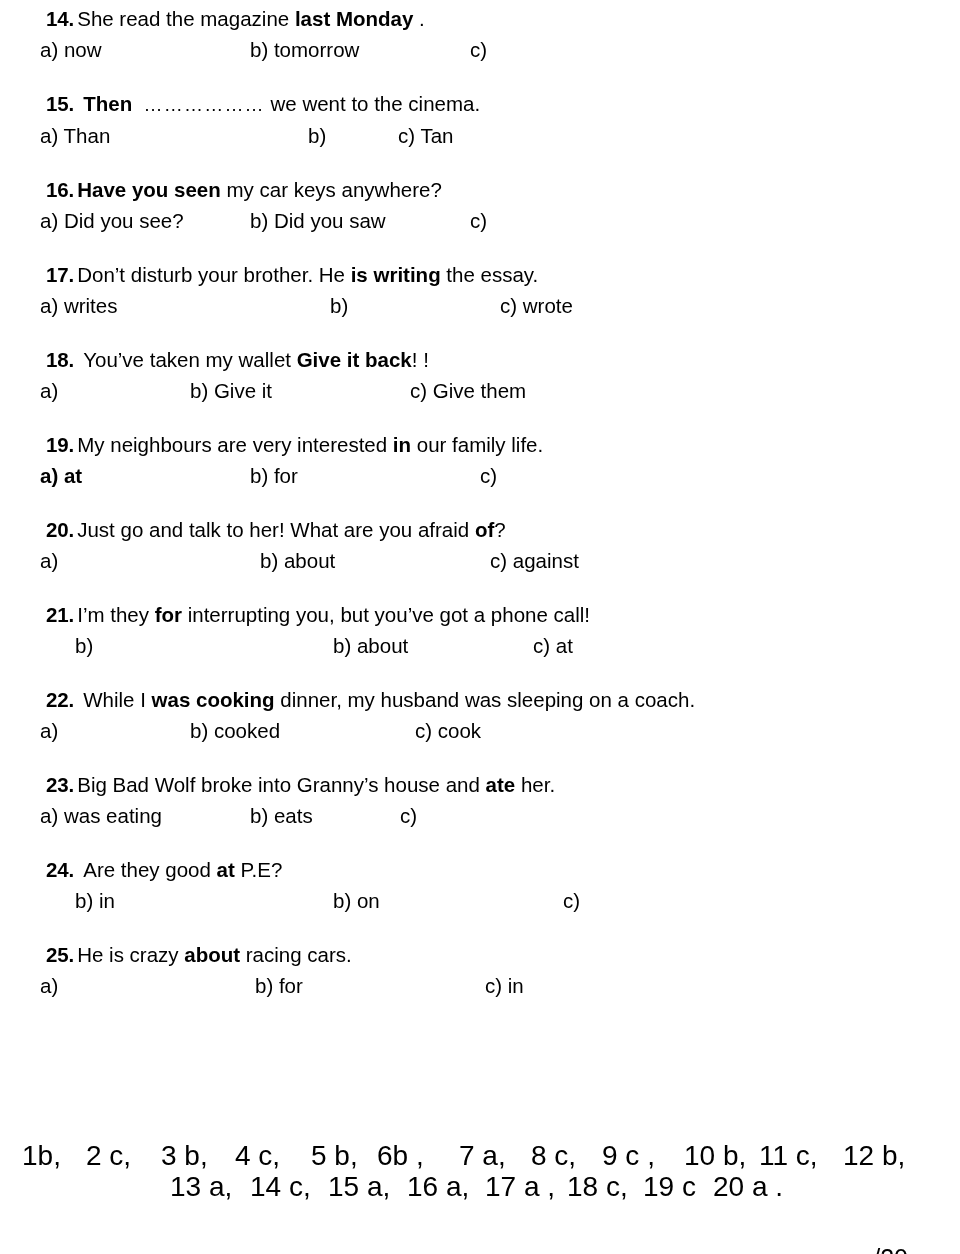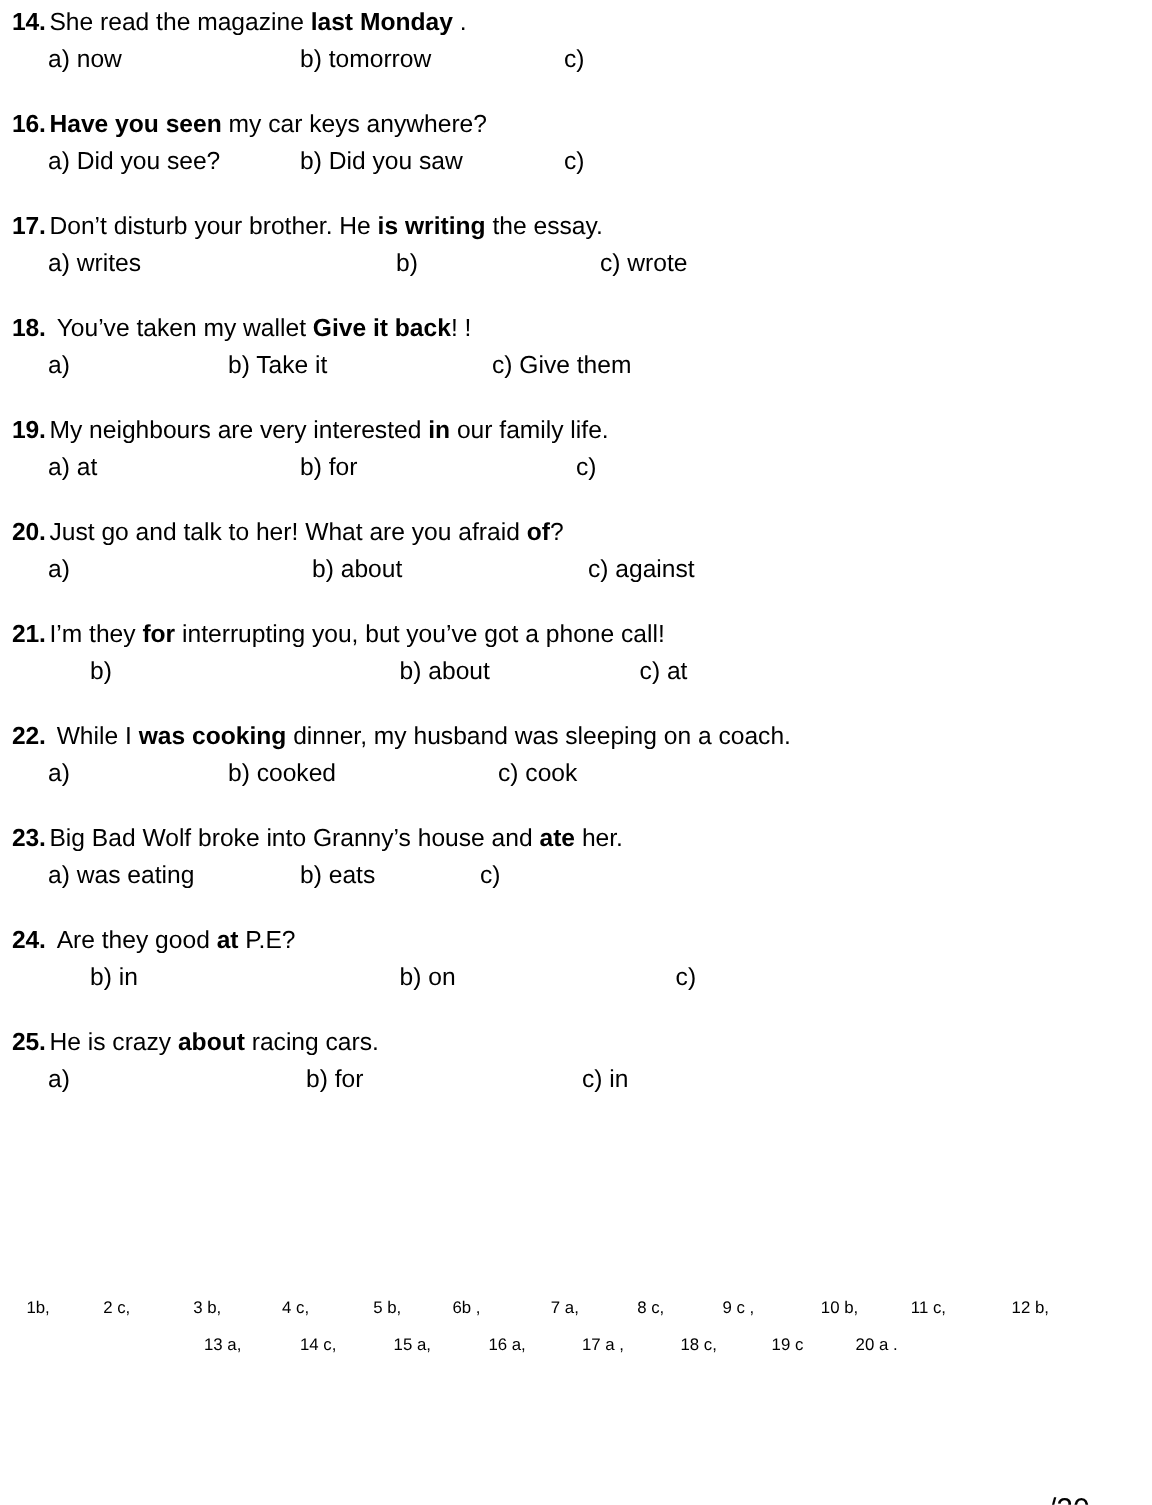--- a/index.html
+++ b/index.html
@@ -40,20 +40,21 @@
   .prompt {
     display: block;
     font-size: 20.5px;
     line-height: 30px;
     white-space: nowrap;
     padding-left: 10px;
   }
   .qnum {
     font-weight: bold;
     letter-spacing: -0.1px;
+    margin-left: 36px;
   }
   .qnum-gap-sm { margin-right: 3px; }
   .qnum-gap-lg { margin-right: 9px; }
 
   .prompt-text { }
 
   .hl {
     color: #000000;
     font-weight: bold;
   }
@@ -73,22 +74,22 @@
   .opt {
     display: inline-block;
     vertical-align: top;
   }
 
   
   .answer-key {
     position: absolute;
     left: 0;
     right: 0;
-    top: 1074px;
-    font-size: 14px;
+    top: 1140px;
+    font-size: 28px;
     line-height: 31px;
     white-space: nowrap;
   }
   .ak-row { display: block; }
   .ak-row-1 { padding-left: 22px; }
   .ak-row-2 { padding-left: 170px; }
   .ak-item {
     display: inline-block;
     vertical-align: top;
   }
@@ -107,34 +108,38 @@
 <body>
 
 <div class="page">
 
   <div class="quiz">
       <div class="question-block">
         <div class="prompt"><span class="qnum qnum-gap-sm">14.</span><span class="prompt-text">She read the magazine </span><span class="hl">last Monday</span><span class="prompt-text"> .</span></div>
         <div class="options"><span class="opt" style="margin-left: 40px; min-width: 210px;">a) now</span><span class="opt" style="min-width: 220px;">b) tomorrow</span><span class="opt" style="min-width: 120px;">c)</span></div>
       </div>
       <div class="question-block">
+        <div class="prompt"><span class="qnum qnum-gap-lg">15.</span><span class="hl">Then</span><span>&nbsp;&nbsp;</span><span class="dots">………………</span><span class="prompt-text"> we went to the cinema.</span></div>
+        <div class="options"><span class="opt" style="margin-left: 40px; min-width: 268px;">a) Than</span><span class="opt" style="min-width: 90px;">b)</span><span class="opt" style="min-width: 120px;">c) Tan</span></div>
+      </div>
+      <div class="question-block">
         <div class="prompt"><span class="qnum qnum-gap-sm">16.</span><span class="hl">Have you seen</span><span class="prompt-text"> my car keys anywhere?</span></div>
         <div class="options"><span class="opt" style="margin-left: 40px; min-width: 210px;">a) Did you see?</span><span class="opt" style="min-width: 220px;">b) Did you saw</span><span class="opt" style="min-width: 120px;">c)</span></div>
       </div>
       <div class="question-block">
         <div class="prompt"><span class="qnum qnum-gap-sm">17.</span><span class="prompt-text">Don’t disturb your brother. He </span><span class="hl">is writing</span><span class="prompt-text"> the essay.</span></div>
         <div class="options"><span class="opt" style="margin-left: 40px; min-width: 290px;">a) writes</span><span class="opt" style="min-width: 170px;">b)</span><span class="opt" style="min-width: 120px;">c) wrote</span></div>
       </div>
       <div class="question-block">
         <div class="prompt"><span class="qnum qnum-gap-lg">18.</span><span class="prompt-text">You’ve taken my wallet </span><span class="hl">Give it back</span><span class="prompt-text">! !</span></div>
-        <div class="options"><span class="opt" style="margin-left: 40px; min-width: 150px;">a)</span><span class="opt" style="min-width: 220px;">b) Take it</span><span class="opt" style="min-width: 150px;">c) Give them</span></div>
+        <div class="options"><span class="opt" style="margin-left: 40px; min-width: 150px;">a)</span><span class="opt" style="min-width: 220px;">b) Give it</span><span class="opt" style="min-width: 150px;">c) Give them</span></div>
       </div>
       <div class="question-block">
         <div class="prompt"><span class="qnum qnum-gap-sm">19.</span><span class="prompt-text">My neighbours are very interested </span><span class="hl">in</span><span class="prompt-text"> our family life.</span></div>
-        <div class="options"><span class="opt" style="margin-left: 40px; min-width: 210px;">a) at</span><span class="opt" style="min-width: 230px;">b) for</span><span class="opt" style="min-width: 120px;">c)</span></div>
+        <div class="options"><span class="opt" style="margin-left: 40px; min-width: 210px; font-weight: bold;">a) at</span><span class="opt" style="min-width: 230px;">b) for</span><span class="opt" style="min-width: 120px;">c)</span></div>
       </div>
       <div class="question-block">
         <div class="prompt"><span class="qnum qnum-gap-sm">20.</span><span class="prompt-text">Just go and talk to her! What are you afraid  </span><span class="hl">of</span><span class="prompt-text">?</span></div>
         <div class="options"><span class="opt" style="margin-left: 40px; min-width: 220px;">a)</span><span class="opt" style="min-width: 230px;">b) about</span><span class="opt" style="min-width: 150px;">c) against</span></div>
       </div>
       <div class="question-block">
         <div class="prompt"><span class="qnum qnum-gap-sm">21.</span><span class="prompt-text">I’m they </span><span class="hl">for</span><span class="prompt-text"> interrupting you, but you’ve got a phone call!</span></div>
         <div class="options"><span class="opt" style="margin-left: 75px; min-width: 258px;">b)</span><span class="opt" style="min-width: 200px;">b) about</span><span class="opt" style="min-width: 120px;">c) at</span></div>
       </div>
       <div class="question-block">

